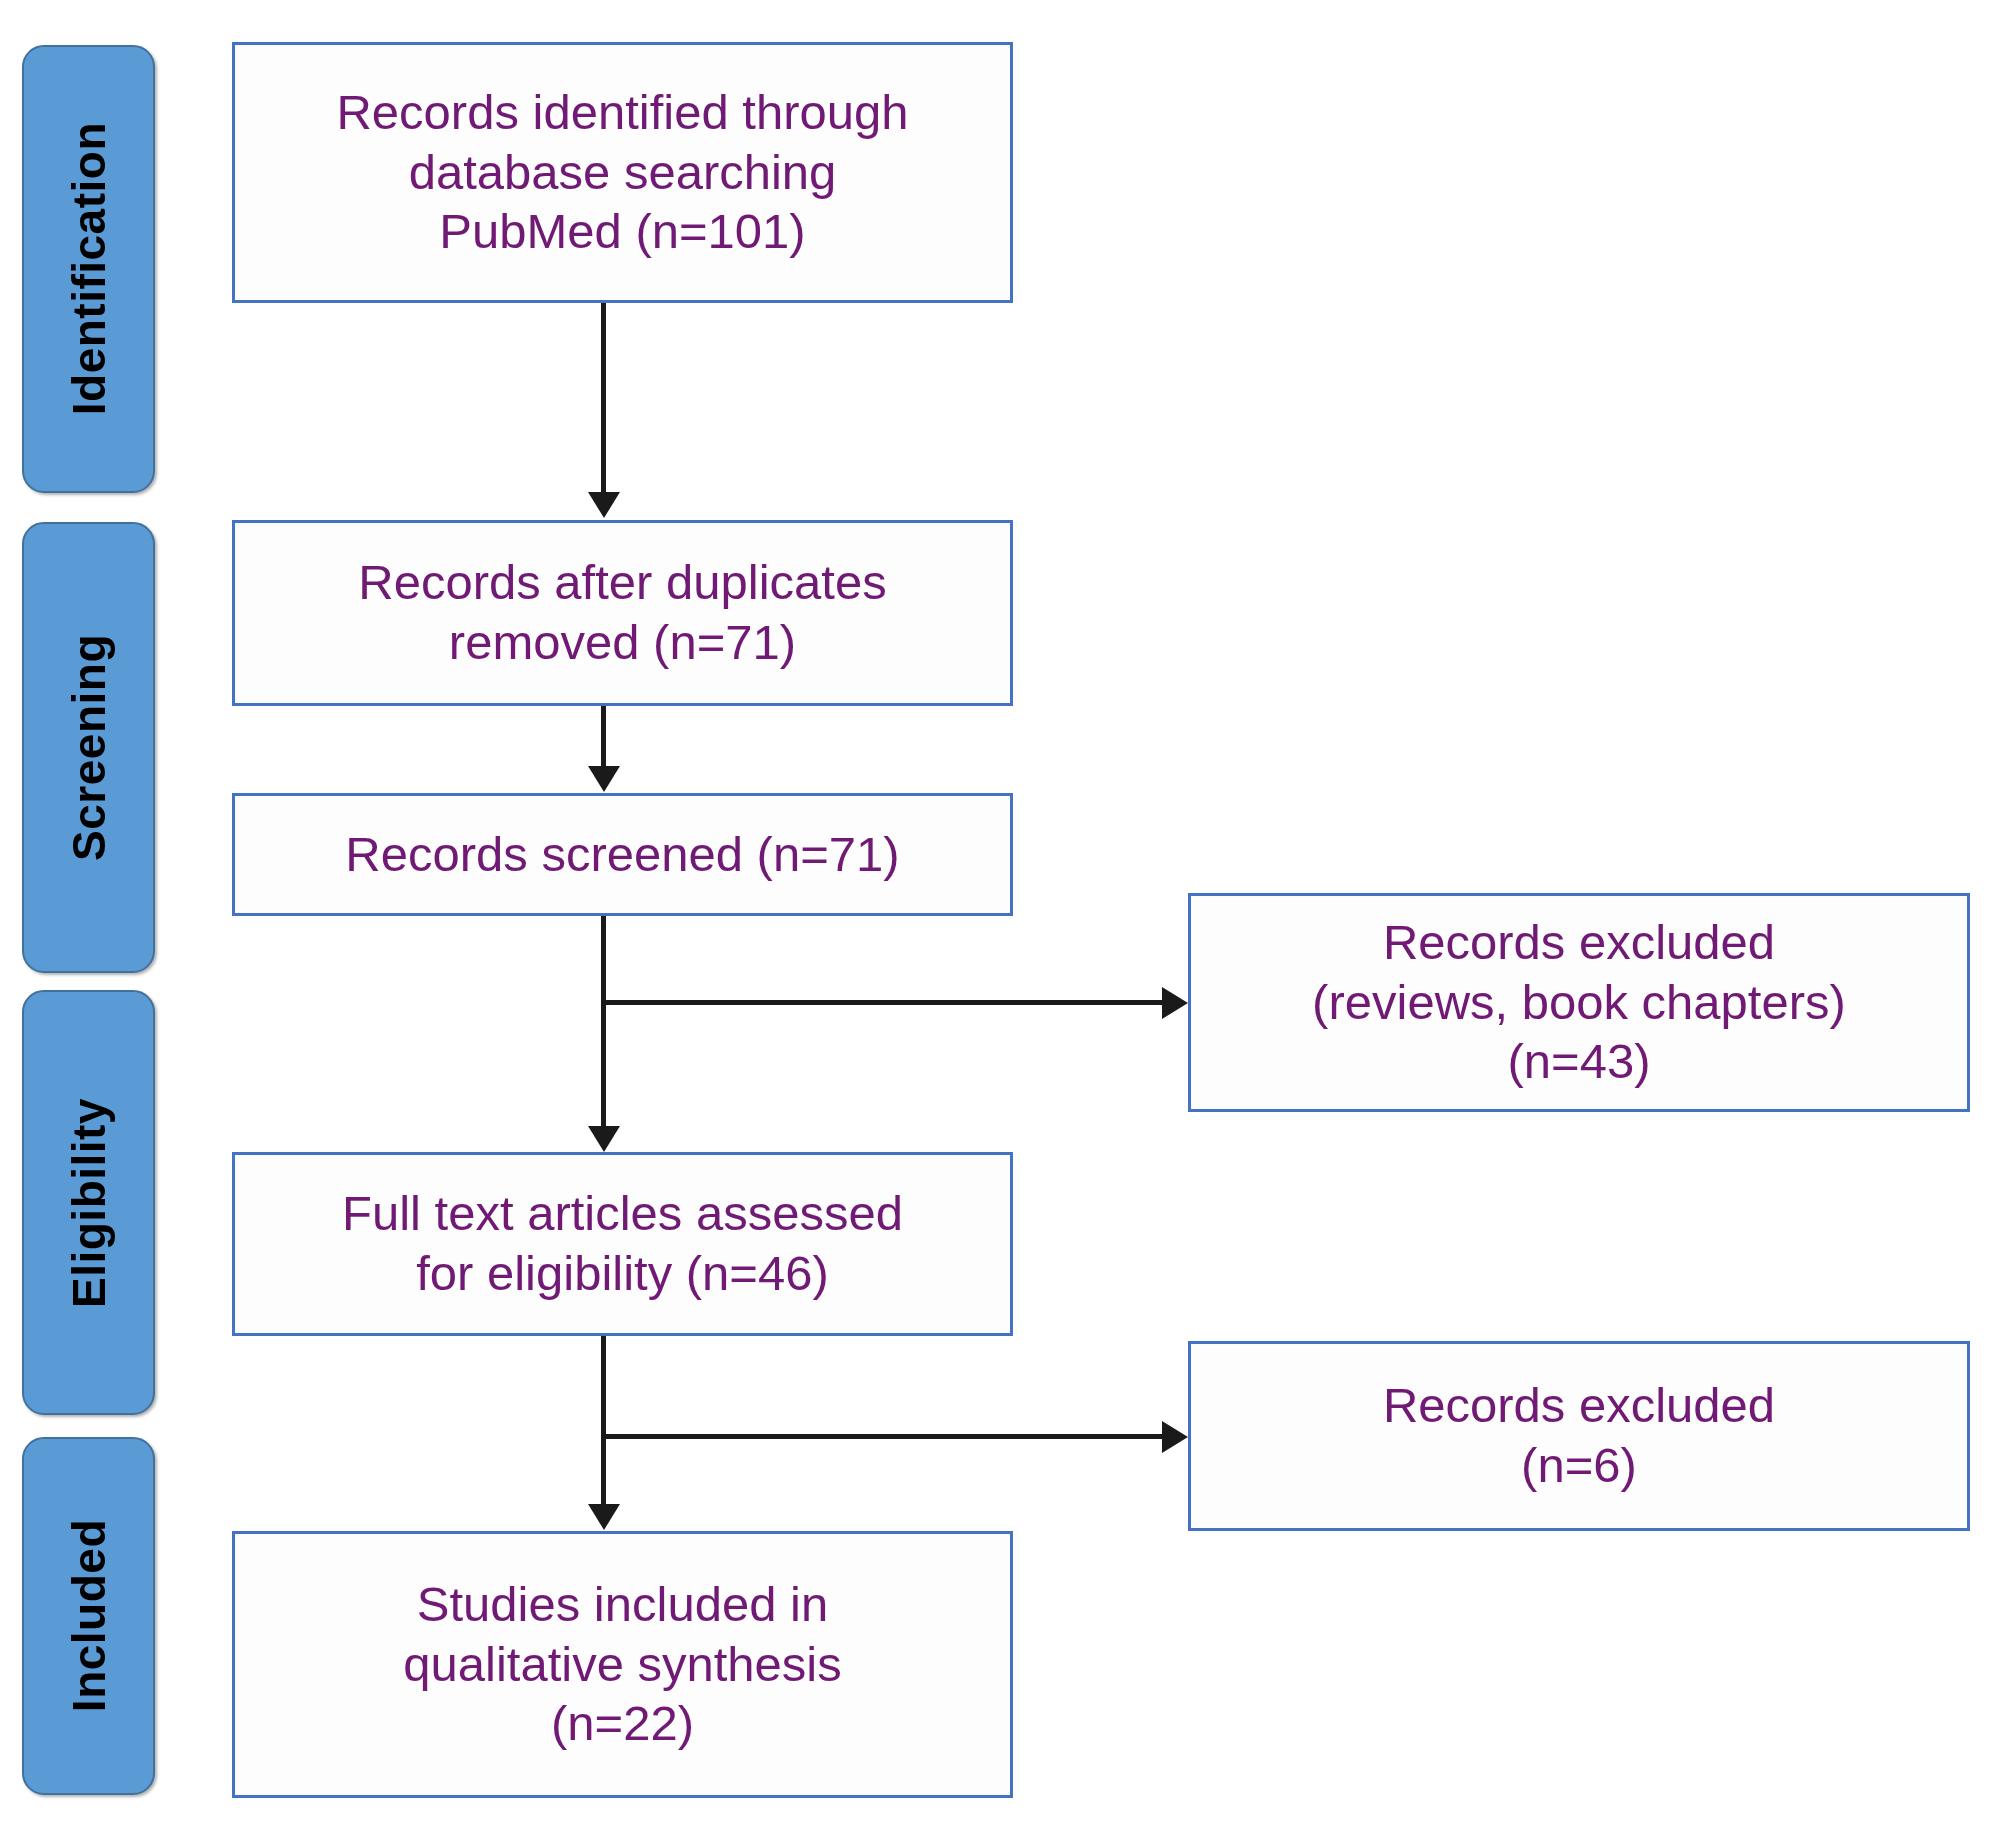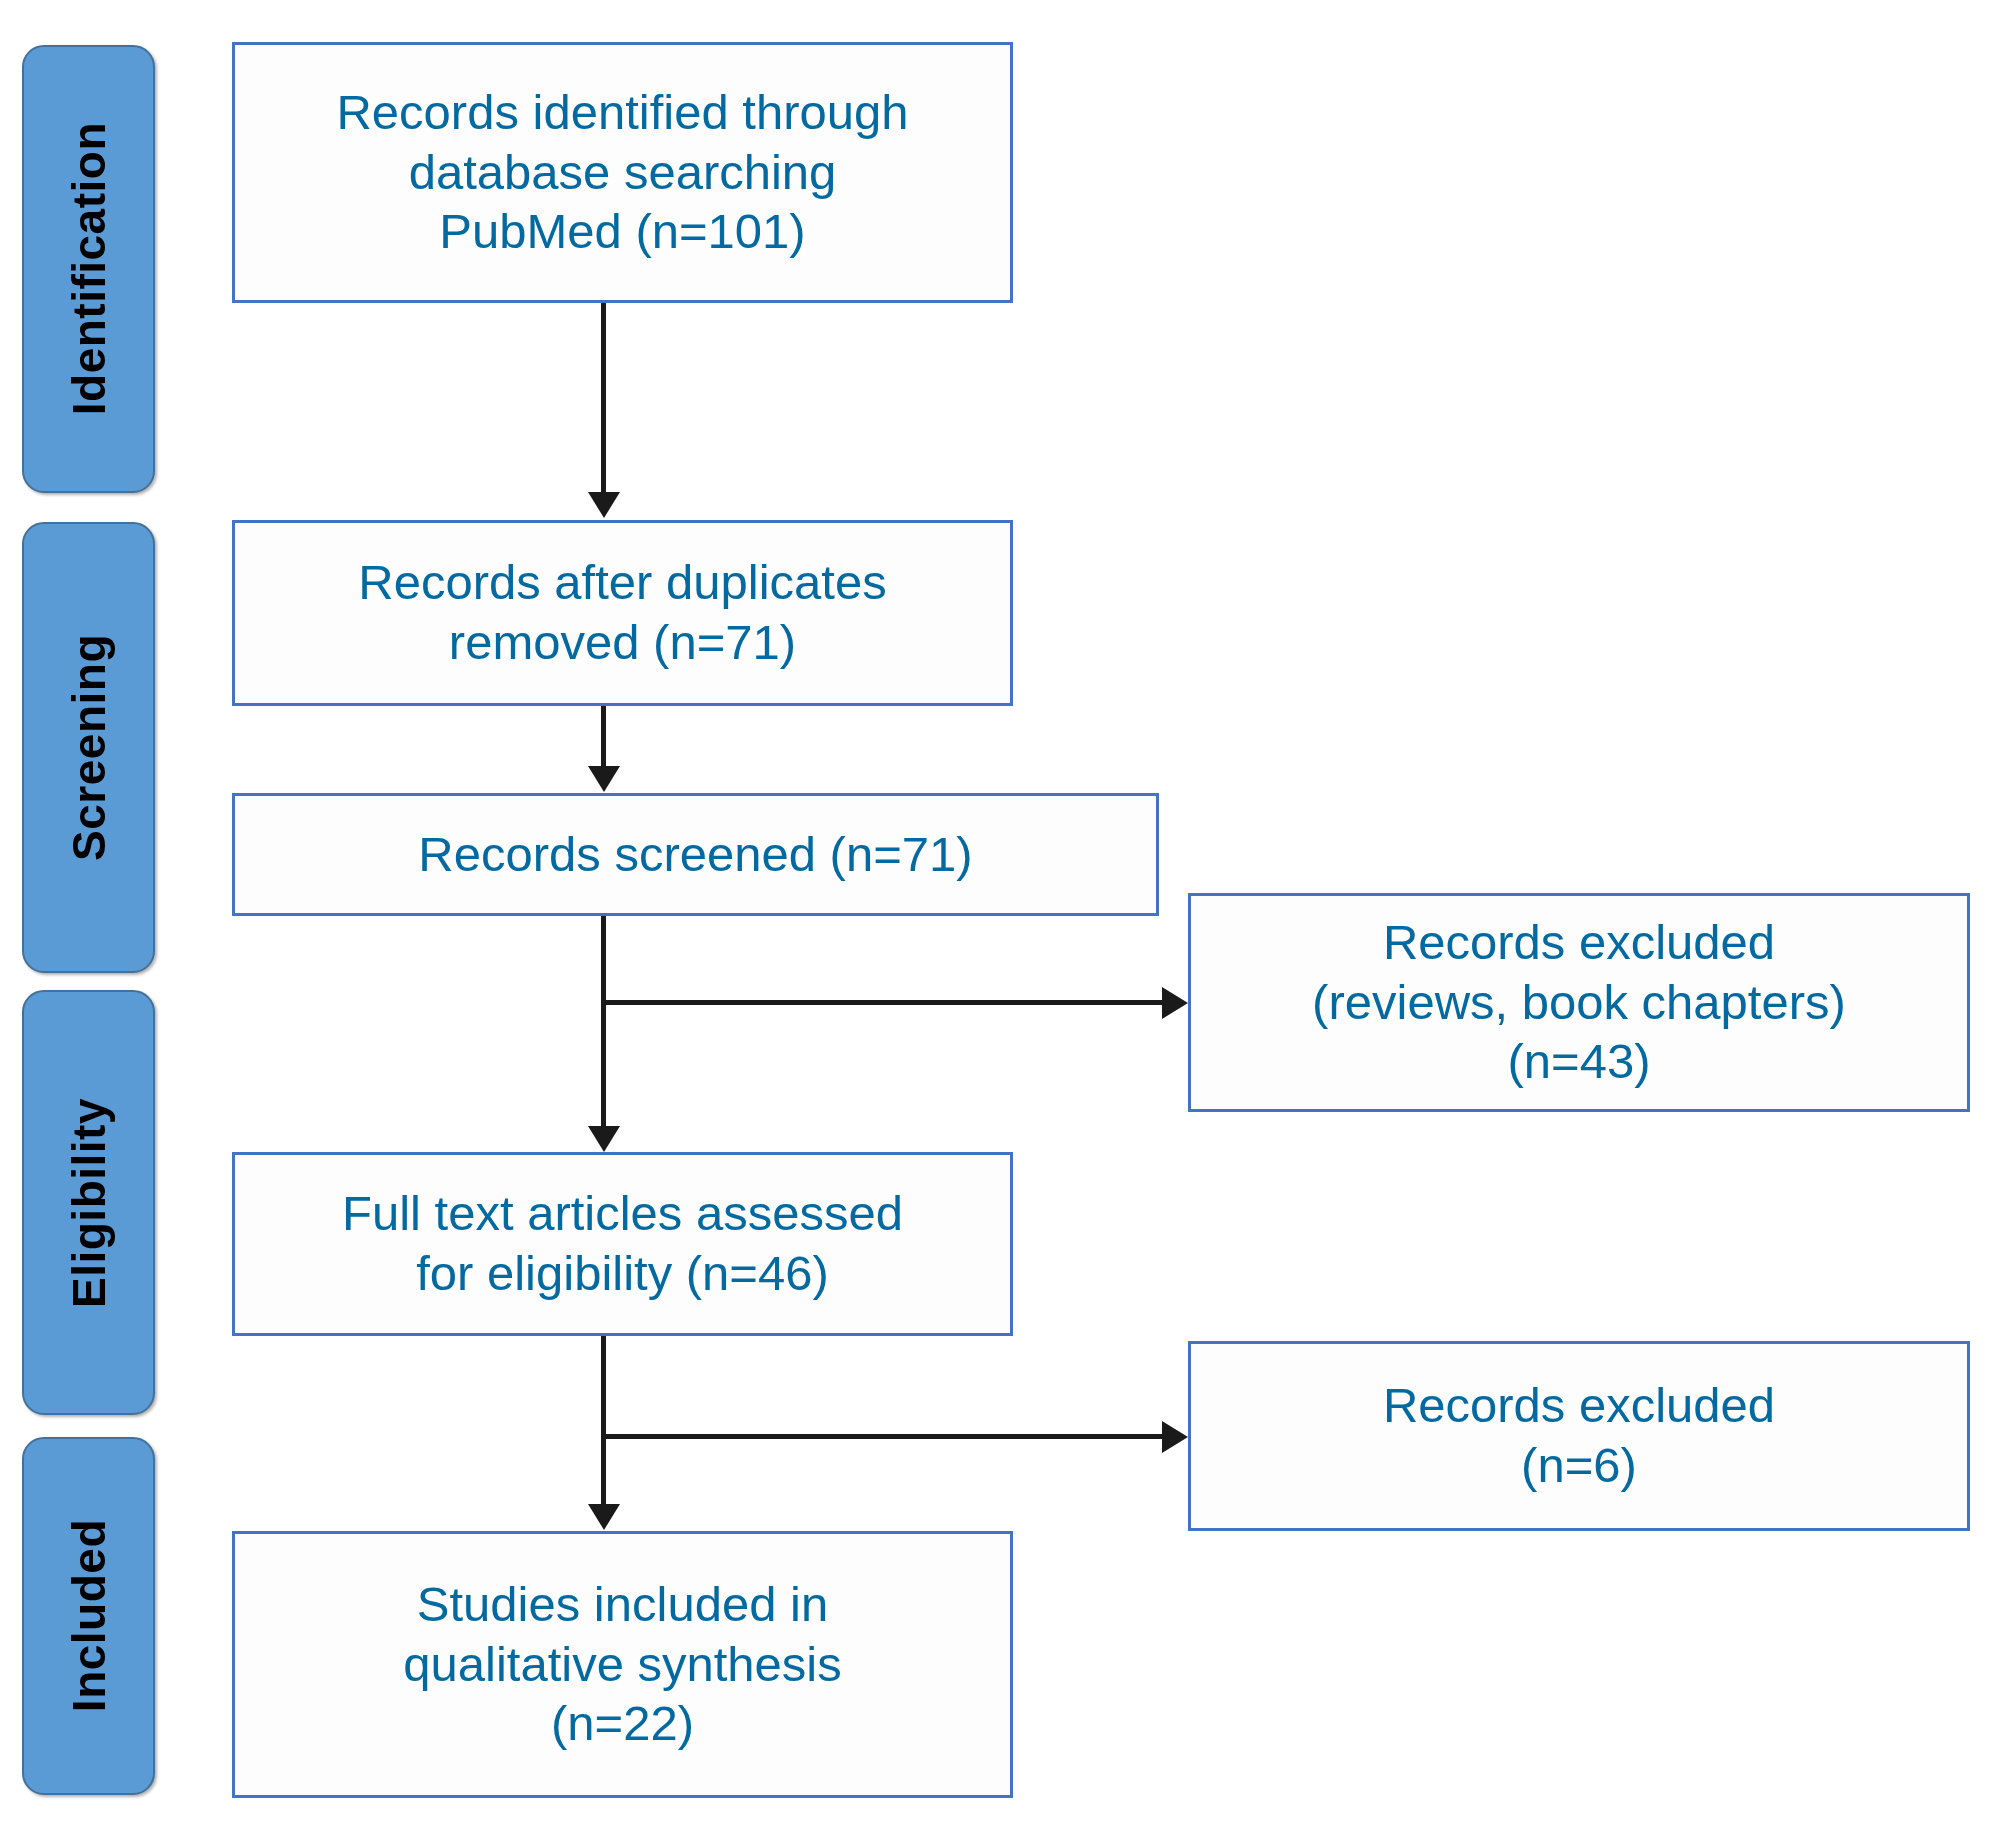--- a/index.html
+++ b/index.html
@@ -47,21 +47,21 @@
     background: #FDFDFD;
     border: 3px solid #4472C4;
     box-sizing: border-box;
     display: flex;
     align-items: center;
     justify-content: center;
     text-align: center;
     padding: 6px 14px;
   }
   .flow-box .box-text {
-    color: #0369a1;
+    color: #701a75;
     font-size: 49px;
     line-height: 1.22;
     white-space: pre-line;
     font-weight: normal;
   }
 
   
   .conn {
     position: absolute;
     background: #1A1A1A;
@@ -111,21 +111,21 @@
     <span class="box-text">Records identified through
 database searching
 PubMed (n=101)</span>
   </div>
 
   <div class="flow-box" style="left:232px; top:520px; width:781px; height:186px;">
     <span class="box-text">Records after duplicates
 removed (n=71)</span>
   </div>
 
-  <div class="flow-box" style="left:232px; top:793px; width:927px; height:123px;">
+  <div class="flow-box" style="left:232px; top:793px; width:781px; height:123px;">
     <span class="box-text">Records screened (n=71)</span>
   </div>
 
   <div class="flow-box" style="left:1188px; top:893px; width:782px; height:219px;">
     <span class="box-text">Records excluded
 (reviews, book chapters)
 (n=43)</span>
   </div>
 
   <div class="flow-box" style="left:232px; top:1152px; width:781px; height:184px;">

